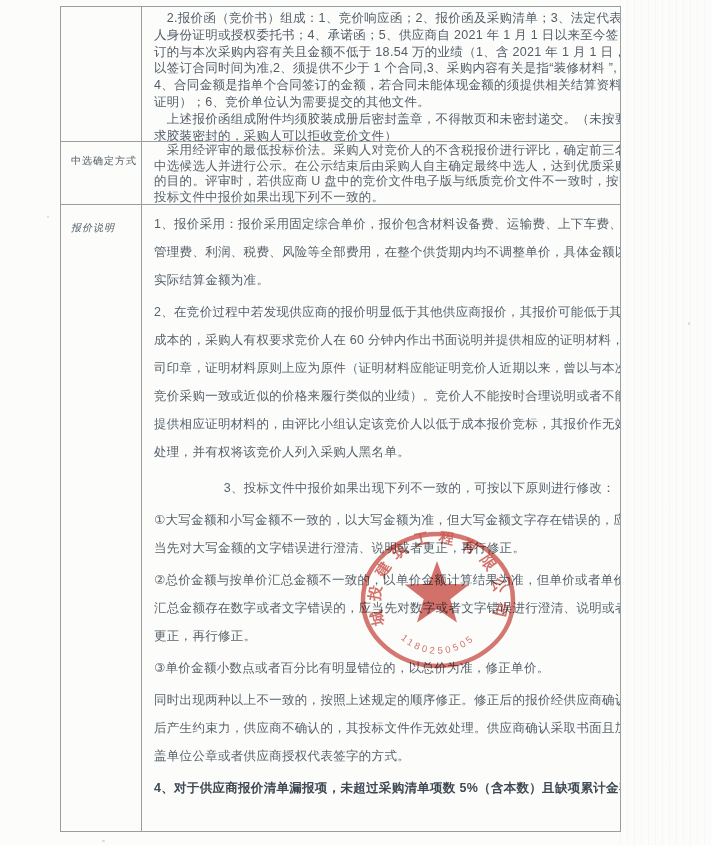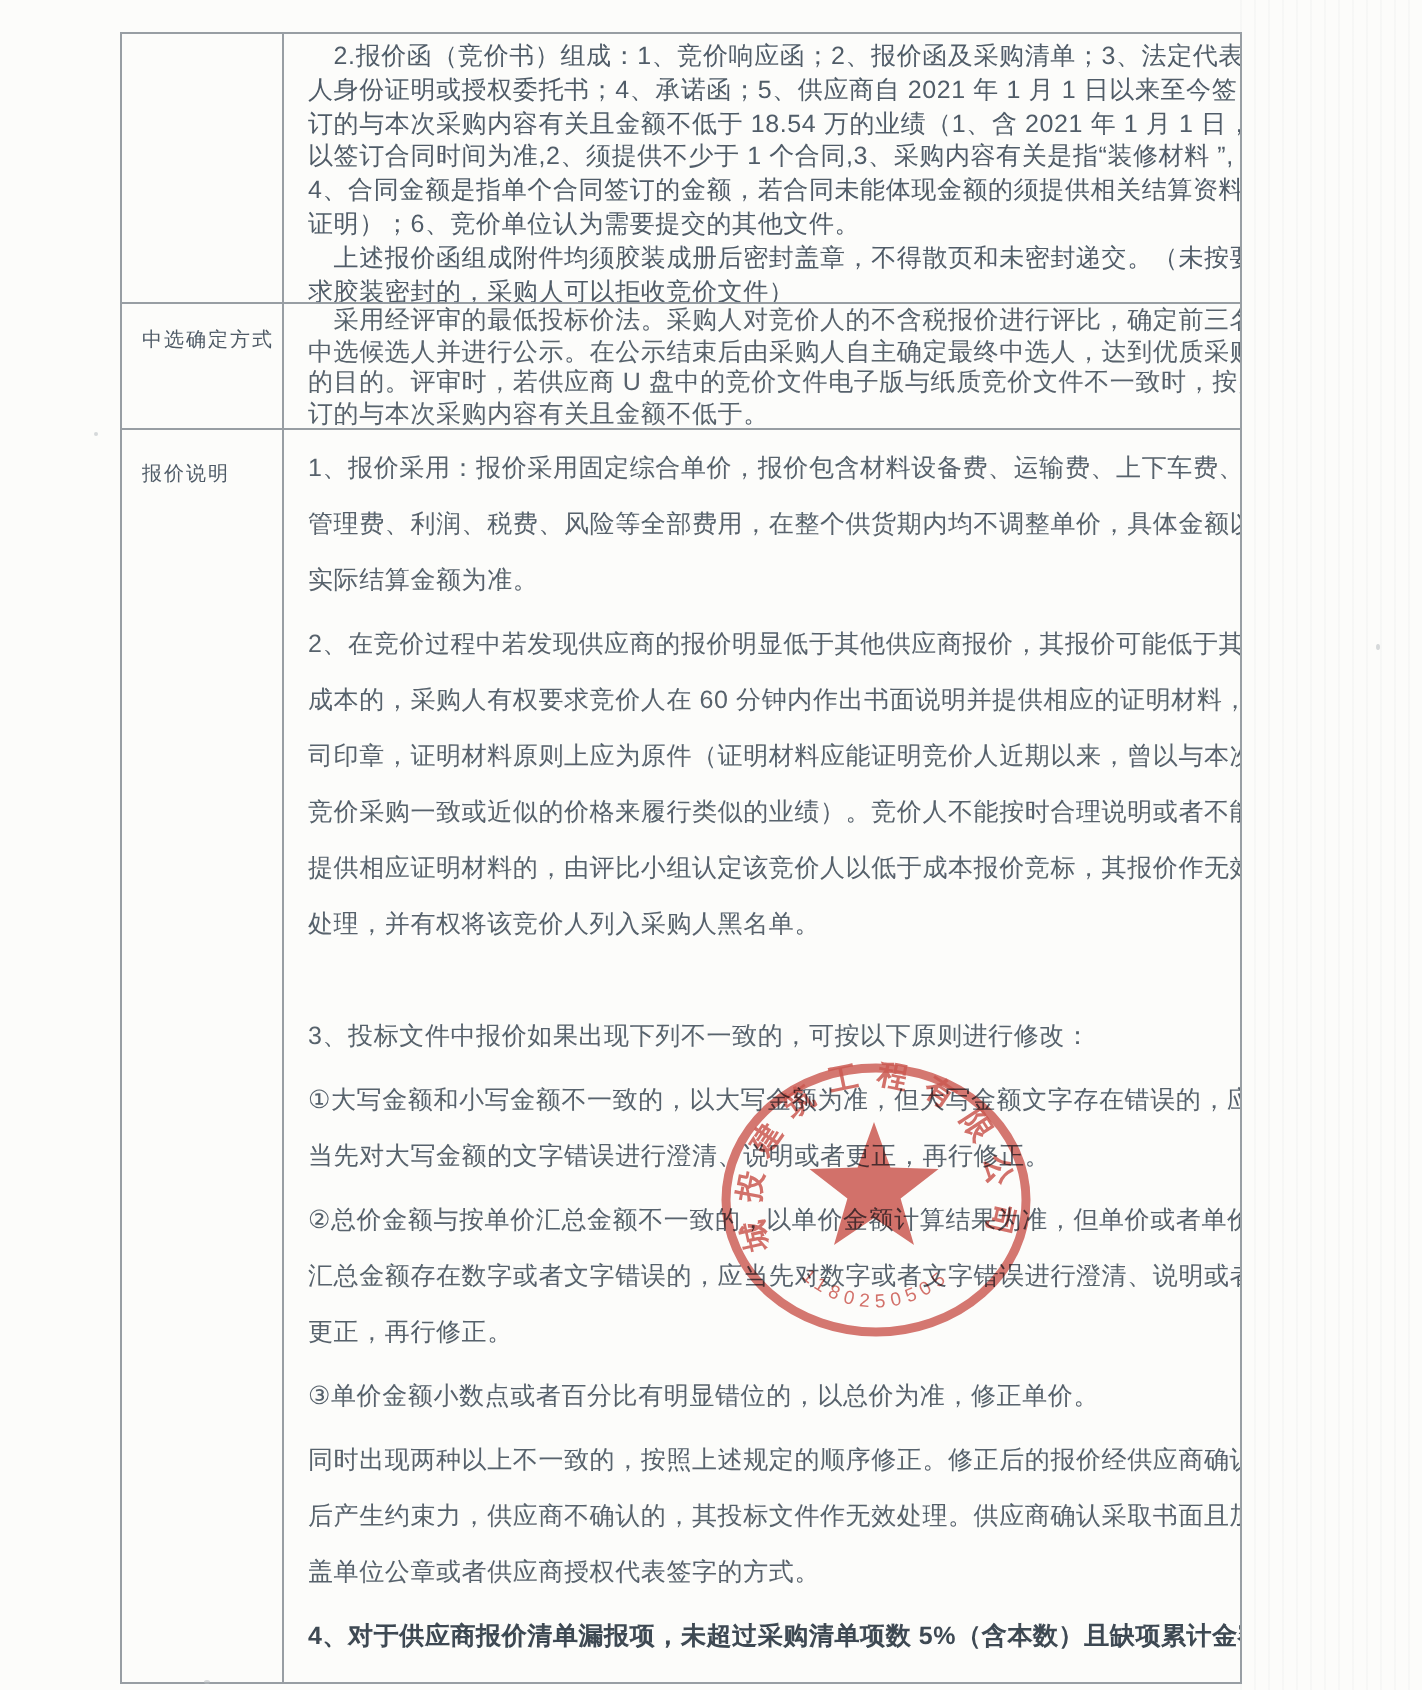--- a/index.html
+++ b/index.html
@@ -13,49 +13,49 @@
   }
   
   .streaks{
     position:absolute;top:0;left:620px;width:91px;height:845px;
     background:repeating-linear-gradient(90deg,rgba(160,170,175,.06) 0 1px,transparent 1px 7px);
     pointer-events:none;
   }
   .speck{position:absolute;background:#b6bcc0;border-radius:50%;opacity:.55;}
 
   .doc-table{
-    position:absolute;left:60px;top:16px;width:561px;height:826px;
+    position:absolute;left:60px;top:6px;width:561px;height:826px;
     border:1px solid #989ea3;
     box-sizing:border-box;
     display:flex;flex-direction:column;
   }
   .row{display:flex;box-sizing:border-box;border-bottom:1px solid #989ea3;}
   .row:last-child{border-bottom:none;}
   .row1{height:135px;}
   .row2{height:63px;}
   .row3{flex:1;}
   .label-cell{
     width:80px;box-sizing:border-box;flex:none;
     font-size:10px;color:#4e5a66;
     padding:6px 2px 0 10px;line-height:26px;
     letter-spacing:1px;
   }
-  .row3 .label-cell{padding-top:10px;}
+  .row3 .label-cell{padding-top:10px;font-style:italic;}
   .content-cell{
     flex:1;box-sizing:border-box;
     border-left:1px solid #989ea3;
     padding:1px 5px 0 12px;
     overflow:hidden;
   }
   .tline{white-space:nowrap;}
   .r1{font-size:12.5px;line-height:16.8px;letter-spacing:.3px;color:#505c68;padding-top:3px;}
   .r2{font-size:12.5px;line-height:15.5px;letter-spacing:.3px;padding-top:1px;}
   .r3{font-size:12.5px;line-height:28px;letter-spacing:.3px;padding-top:5px;}
   .para + .para{margin-top:4px;}
-  .para:nth-child(3){margin-top:28px;}
+  .para:nth-child(3){margin-top:8px;text-align:right;}
   .para.bold .tline{font-weight:bold;color:#3e4953;}
 
   .seal{
     position:absolute;left:353px;top:527px;width:170px;height:148px;
     mix-blend-mode:multiply;opacity:.88;
     pointer-events:none;
   }
 </style>
 </head>
 <body>
@@ -77,21 +77,21 @@
           <div class="tline">求胶装密封的，采购人可以拒收竞价文件）</div>
         </div>
     </div>
 
     <div class="row row2">
       <div class="label-cell">中选确定方式</div>
       <div class="content-cell r2">
           <div class="tline">　采用经评审的最低投标价法。采购人对竞价人的不含税报价进行评比，确定前三名</div>
           <div class="tline">中选候选人并进行公示。在公示结束后由采购人自主确定最终中选人，达到优质采购</div>
           <div class="tline">的目的。评审时，若供应商 U 盘中的竞价文件电子版与纸质竞价文件不一致时，按照</div>
-          <div class="tline">订的与本次采购内容有关且金额不低于。</div>
+          <div class="tline">投标文件中报价如果出现下列不一致的。</div>
         </div>
     </div>
 
     <div class="row row3">
       <div class="label-cell">报价说明</div>
       <div class="content-cell r3">
           <div class="para">
             <div class="tline">1、报价采用：报价采用固定综合单价，报价包含材料设备费、运输费、上下车费、</div>
             <div class="tline">管理费、利润、税费、风险等全部费用，在整个供货期内均不调整单价，具体金额以</div>
             <div class="tline">实际结算金额为准。</div>

